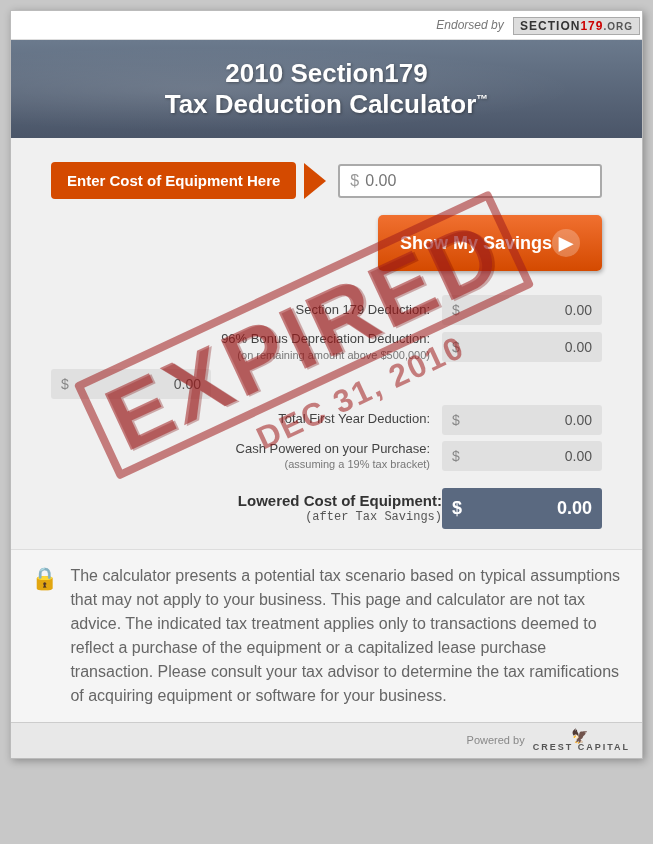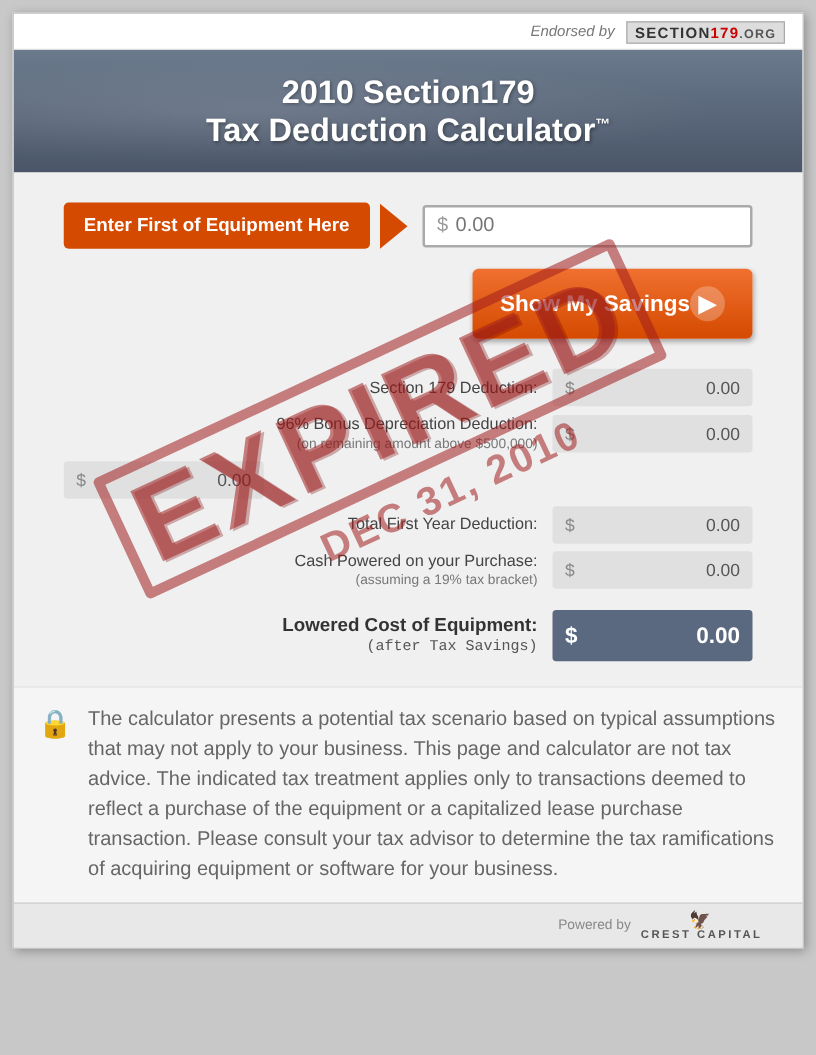--- a/index.html
+++ b/index.html
@@ -17,21 +17,21 @@
       background: #fff;
       border: 1px solid #bbb;
       box-shadow: 2px 2px 8px rgba(0,0,0,0.3);
       position: relative;
       overflow: hidden;
     }
     
     .endorsed-bar {
       background: #fff;
       text-align: right;
-      padding: 6px 14px 4px 0;
+      padding: 6px 2px 4px 0;
       font-size: 12px;
       color: #555;
       border-bottom: 1px solid #ddd;
     }
     .endorsed-bar .endorsed-label {
       font-style: italic;
       color: #777;
       font-size: 12px;
       margin-right: 6px;
     }
@@ -212,21 +212,20 @@
       align-items: center;
       justify-content: space-between;
       background: transparent;
     }
     .lowered-label {
       font-size: 15px;
       font-weight: bold;
       color: #333;
       text-align: right;
       flex: 1;
-      padding-right: 12px;
       line-height: 1.3;
     }
     .lowered-label .sub-label {
       display: block;
       font-size: 12px;
       font-weight: normal;
       color: #555;
       font-family: Liberation Mono, monospace;
     }
     .lowered-value-box {
@@ -267,21 +266,21 @@
       font-size: 16px;
       color: #666;
       line-height: 1.5;
     }
 
     
     .powered-by-bar {
       background: #e8e8e8;
       border-top: 1px solid #ccc;
       text-align: right;
-      padding: 6px 32px;
+      padding: 6px 12px;
       font-size: 11px;
       color: #888;
       display: flex;
       align-items: center;
       justify-content: flex-end;
       gap: 8px;
     }
     .crest-logo {
       display: inline-flex;
       flex-direction: column;
@@ -352,21 +351,21 @@
     </h1>
   </div>
 
   <div class="content-area">
 
     <div class="expired-watermark">EXPIRED</div>
     <div class="expired-date">DEC 31, 2010</div>
 
     <div class="input-row">
       <div style="display:flex; align-items:center;">
-        <div class="enter-label">Enter First of Equipment Here</div>
+        <div class="enter-label">Enter Cost of Equipment Here</div>
         <div class="arrow-right"></div>
       </div>
       <div class="cost-input-wrapper">
         <span class="dollar">$</span>
         <input class="cost-input" type="text" value="" placeholder="0.00" style="">
       </div>
     </div>
 
     <div class="savings-btn-row">
       <button class="savings-btn">

